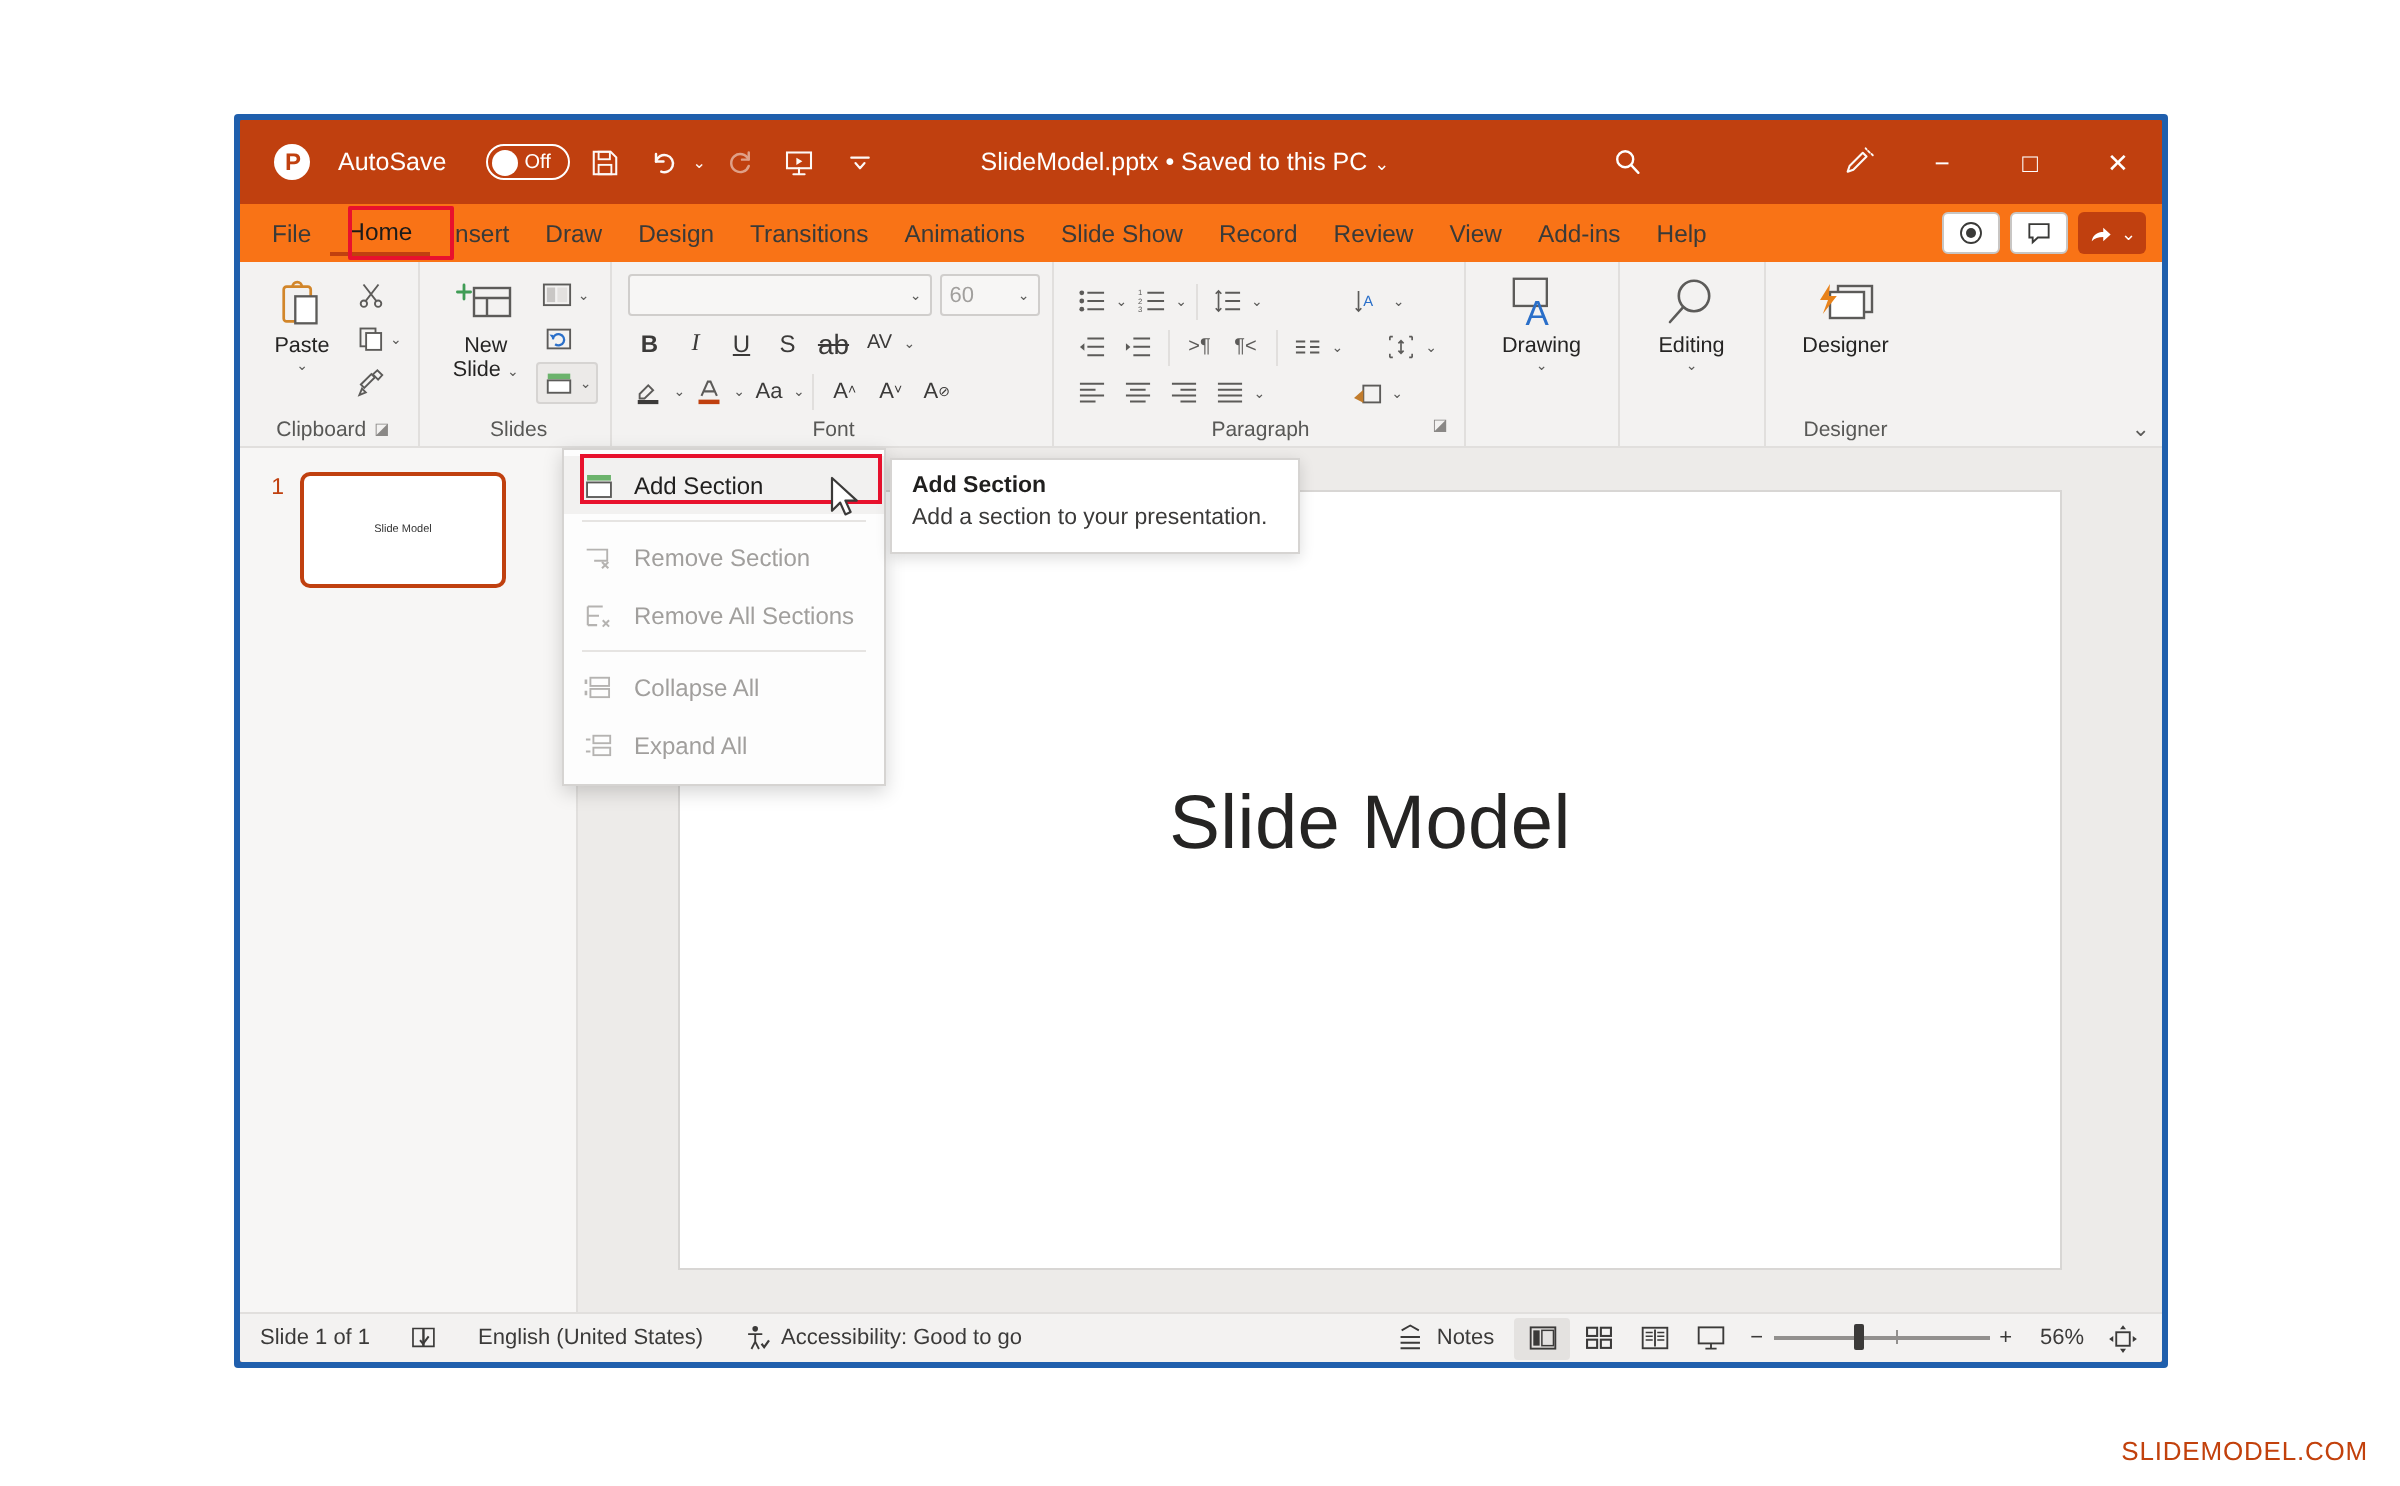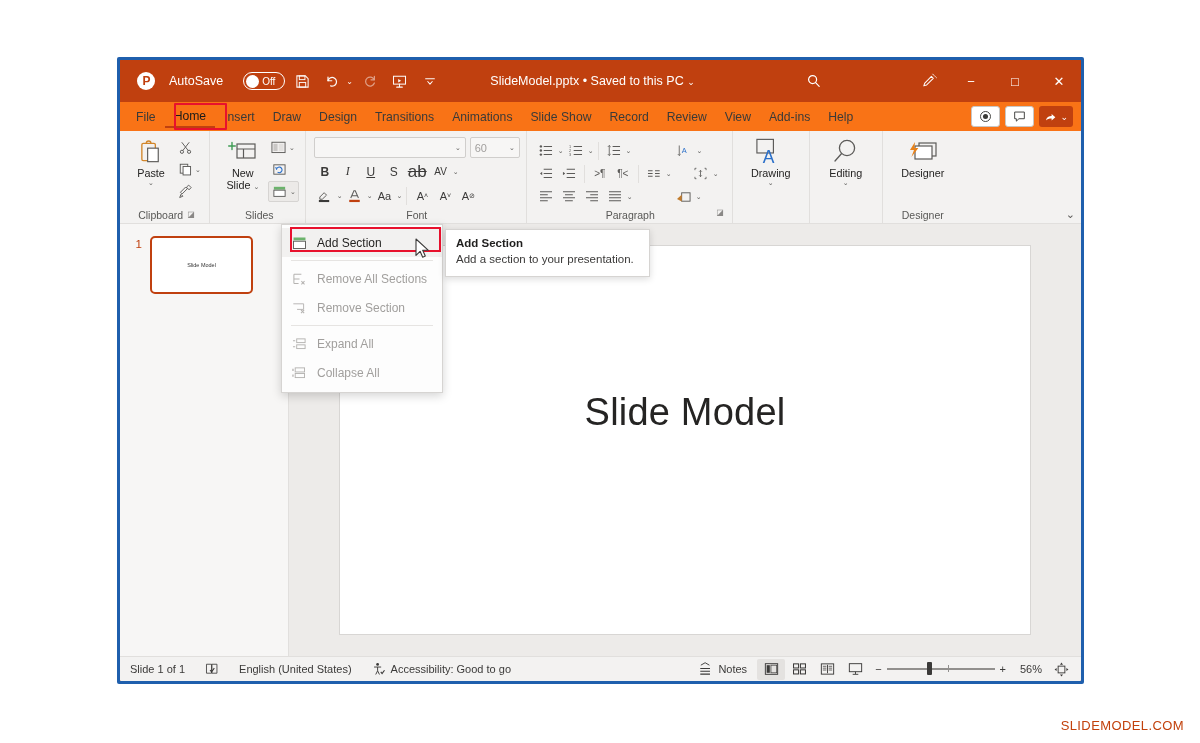--- a/index.html
+++ b/index.html
@@ -512,21 +512,21 @@
           <div class="sizebox">
             <span>60</span>
             <span class="chev">⌄</span>
           </div>
         </div>
         <div class="fmtrow">
           <div class="fbtn" style="font-weight:bold">B</div>
           <div class="fbtn" style="font-style:italic;font-family:'Liberation Serif',serif;">I</div>
           <div class="fbtn" style="text-decoration:underline">U</div>
           <div class="fbtn">S</div>
-          <div class="fbtn" style="text-decoration:line-through;font-size:17px">ab</div>
+          <div class="fbtn" style="text-decoration:line-through;font-size:14px">ab</div>
           <div class="fbtn" style="font-size:10px">
             <span>AV</span>
           </div>
           <span class="chev">⌄</span>
         </div>
         <div class="fmtrow">
           <div class="fbtn">
             <svg width="15" height="15" viewBox="0 0 16 16">
                   <path d="M3 9.6l4.6-4.6 2.6 2.6L5.6 12H3z" fill="none" stroke="#5c5b59" stroke-width="1"></path>
                   <rect x="2" y="12.8" width="11" height="2.2" fill="#3b3a39"></rect>
@@ -805,55 +805,55 @@
               <rect x="1.6" y="1.6" width="12.8" height="3" fill="#6cb36c"></rect>
               <rect x="1.6" y="5.6" width="12.8" height="7.8" fill="#fff" stroke="#5c5b59" stroke-width="1"></rect>
             </svg>
       </span>
       <span>Add Section</span>
     </div>
     <div class="msep"></div>
     <div class="mitem">
       <span class="micon">
         <svg width="15" height="14" viewBox="0 0 16 15">
+              <path d="M1.4 3h11v6h-7" fill="none" stroke="#b5b3b1" stroke-width="1"></path>
+              <path d="M9.6 9.6l3.4 3.4M13 9.6l-3.4 3.4" stroke="#b5b3b1" stroke-width="1.1"></path>
+            </svg>
+      </span>
+      <span>Remove Section</span>
+    </div>
+    <div class="mitem">
+      <span class="micon">
+        <svg width="15" height="14" viewBox="0 0 16 15">
               <path d="M2 2.4v10M2 2.4h8M2 7.4h6M2 12.4h5" stroke="#b5b3b1" stroke-width="1.1" fill="none"></path>
               <path d="M10 9.8l3.4 3.4M13.4 9.8L10 13.2" stroke="#b5b3b1" stroke-width="1.1"></path>
             </svg>
       </span>
       <span>Remove All Sections</span>
-    </div>
-    <div class="mitem">
-      <span class="micon">
-        <svg width="15" height="14" viewBox="0 0 16 15">
-              <path d="M1.4 3h11v6h-7" fill="none" stroke="#b5b3b1" stroke-width="1"></path>
-              <path d="M9.6 9.6l3.4 3.4M13 9.6l-3.4 3.4" stroke="#b5b3b1" stroke-width="1.1"></path>
-            </svg>
-      </span>
-      <span>Remove Section</span>
     </div>
     <div class="msep"></div>
     <div class="mitem">
       <span class="micon">
         <svg width="15" height="14" viewBox="0 0 16 15">
+              <rect x="3.4" y="2" width="10" height="4.4" fill="none" stroke="#b5b3b1" stroke-width="1"></rect>
+              <rect x="3.4" y="8" width="10" height="4.4" fill="none" stroke="#b5b3b1" stroke-width="1"></rect>
+              <path d="M1 3v2.4M1 9v2.4" stroke="#b5b3b1" stroke-width="1.4"></path>
+            </svg>
+      </span>
+      <span>Collapse All</span>
+    </div>
+    <div class="mitem">
+      <span class="micon">
+        <svg width="15" height="14" viewBox="0 0 16 15">
               <rect x="5" y="2" width="9" height="4" fill="none" stroke="#b5b3b1" stroke-width="1"></rect>
               <rect x="5" y="8.4" width="9" height="4" fill="none" stroke="#b5b3b1" stroke-width="1"></rect>
               <path d="M3.4 4h-2.4M3.4 10.4h-2.4" stroke="#b5b3b1" stroke-width="1.1"></path>
             </svg>
       </span>
       <span>Expand All</span>
-    </div>
-    <div class="mitem">
-      <span class="micon">
-        <svg width="15" height="14" viewBox="0 0 16 15">
-              <rect x="3.4" y="2" width="10" height="4.4" fill="none" stroke="#b5b3b1" stroke-width="1"></rect>
-              <rect x="3.4" y="8" width="10" height="4.4" fill="none" stroke="#b5b3b1" stroke-width="1"></rect>
-              <path d="M1 3v2.4M1 9v2.4" stroke="#b5b3b1" stroke-width="1.4"></path>
-            </svg>
-      </span>
-      <span>Collapse All</span>
     </div>
   </div>
   <div class="menu-highlight" style="left:170px;top:167px;"></div>
 
   <div class="tooltip" style="left:325px;top:169px;">
     <div class="tt-title">Add Section</div>
     <div class="tt-body">Add a section to your presentation.</div>
   </div>
 
   <div class="cursor" style="left:295px;top:178px;">

